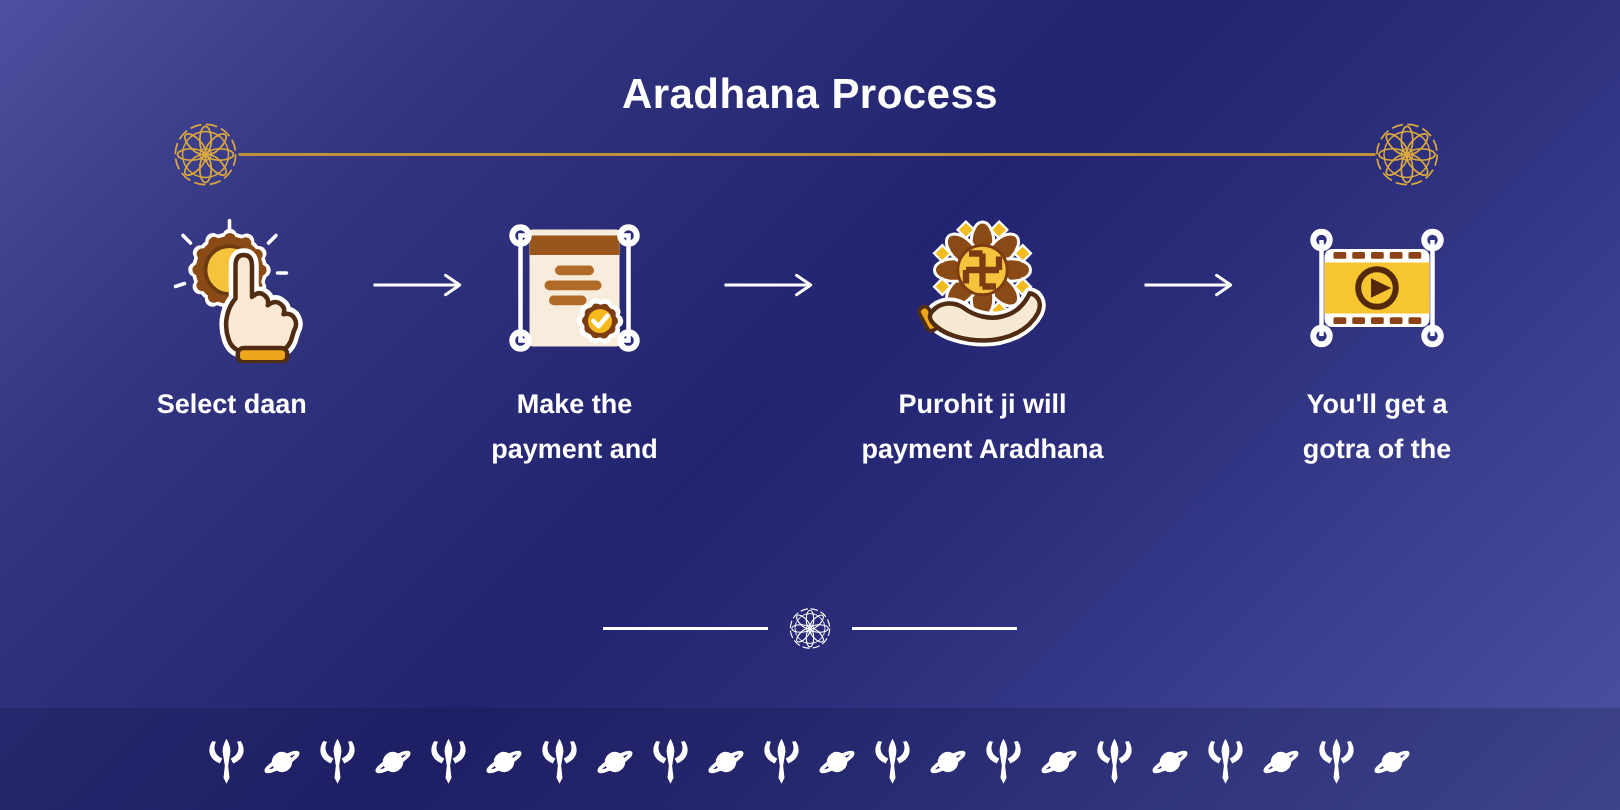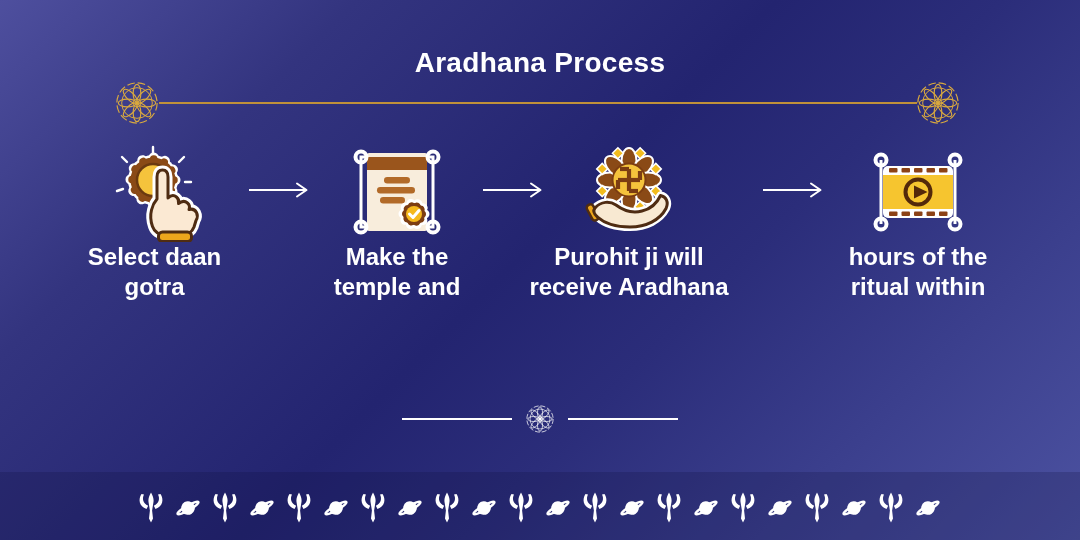--- a/index.html
+++ b/index.html
@@ -9,25 +9,25 @@
     font-family:"Liberation Sans","DejaVu Sans",sans-serif;
   }
   .title{position:absolute;top:47px;left:0;width:100%;text-align:center;
     color:#fff;font-size:28px;font-weight:700;letter-spacing:.3px;}
   .hdr-line{position:absolute;top:102px;left:159px;width:758px;height:1.5px;background:#c0913a;}
   .mandala{position:absolute;width:46px;height:46px;color:#d9a93f;}
   .mandala.left{left:114px;top:80px;}
   .mandala.right{left:915px;top:80px;}
   .step{position:absolute;top:142px;text-align:center;color:#fff;}
   .step .icon{width:100px;height:100px;margin:0 auto;display:block;}
-  .step-label{font-size:24px;line-height:30px;font-weight:700;}
+  .step-label{margin-top:12px;font-size:18px;line-height:30px;font-weight:700;}
   .step-label span{display:block;}
   #step1{left:52px;width:205px;}
-  #step2{left:290px;width:214px;}
-  #step3{left:502px;width:254px;}
+  #step2{left:276px;width:214px;}
+  #step3{left:528px;width:254px;}
   #step4{left:812px;width:212px;}
   .arrow{position:absolute;top:182px;width:64px;height:16px;color:#fff;}
   #arrow1{left:248px;}#arrow2{left:482px;}#arrow3{left:762px;}
   .bottom-divider{position:absolute;top:404px;left:0;width:100%;display:flex;
     align-items:center;justify-content:center;gap:13px;color:#fff;}
   .bottom-divider .line{width:110px;height:1.5px;background:#fff;}
   .bottom-divider svg{width:30px;height:30px;}
   .footer-band{position:absolute;left:0;bottom:0;width:100%;height:68px;background:rgba(12,12,60,.22);}
   .pattern{position:absolute;left:0;bottom:17px;width:100%;display:flex;
     justify-content:center;align-items:center;gap:10px;color:#fff;}
@@ -98,21 +98,20 @@
       <circle cx="48" cy="38" r="25" fill="#fff"></circle>
       <circle cx="48" cy="38" r="21" fill="none" stroke="#8a4a16" stroke-width="7.5" stroke-dasharray="0.1 10.9" stroke-linecap="round"></circle>
       <circle cx="48" cy="38" r="22.5" fill="#8a4a16"></circle>
       <circle cx="48" cy="38" r="16" fill="#f5c33c" stroke="#6b3a10" stroke-width="2.5"></circle>
       <path d="M52 57 L52 35 Q52 28 57.5 28 Q63 28 63 35 L63 56 Q67.5 51.5 71.5 55 Q74.5 57.5 73.5 61.5 Q78.5 57.5 82.5 61 Q85.5 63.5 84 67.5 Q89 66 91.5 70.5 Q93.5 74.5 91 78.5 L89 85 Q86 93 76.5 93 L61 93 Q50.5 93 47.5 84.5 Q44.5 76 46.5 68 Q48 61.5 52 57 Z" fill="none" stroke="#fff" stroke-width="9" stroke-linejoin="round"></path>
       <path d="M52 57 L52 35 Q52 28 57.5 28 Q63 28 63 35 L63 56 Q67.5 51.5 71.5 55 Q74.5 57.5 73.5 61.5 Q78.5 57.5 82.5 61 Q85.5 63.5 84 67.5 Q89 66 91.5 70.5 Q93.5 74.5 91 78.5 L89 85 Q86 93 76.5 93 L61 93 Q50.5 93 47.5 84.5 Q44.5 76 46.5 68 Q48 61.5 52 57 Z" fill="#fbe9d3" stroke="#4f2c12" stroke-width="3" stroke-linejoin="round"></path>
       <rect x="53.5" y="90" width="33" height="9.5" rx="4" fill="#eda61c" stroke="#4f2c12" stroke-width="3"></rect>
     </svg>
     <div class="step-label">
       <span>Select daan</span>
-      <span>gotra</span>
     </div>
   </div>
 
   <svg class="arrow" id="arrow1">
       <use href="#arrow"></use>
     </svg>
 
   <div class="step" id="step2">
     <svg class="icon" viewBox="0 0 100 100">
       <rect x="14" y="15" width="72" height="70" fill="none" stroke="#fff" stroke-width="3"></rect>
@@ -131,21 +130,21 @@
       </g>
       <circle cx="67" cy="72" r="11" fill="none" stroke="#fff" stroke-width="9" stroke-dasharray="0.1 6.81" stroke-linecap="round"></circle>
       <circle cx="67" cy="72" r="12.5" fill="#fff"></circle>
       <circle cx="67" cy="72" r="9" fill="none" stroke="#7c3d12" stroke-width="6" stroke-dasharray="0.1 5.55" stroke-linecap="round"></circle>
       <circle cx="67" cy="72" r="11" fill="#7c3d12"></circle>
       <circle cx="67" cy="72" r="8" fill="#f5b91d"></circle>
       <path d="M62.5 72 L66 75.5 L72 68.5" stroke="#fff" stroke-width="3" fill="none" stroke-linecap="round" stroke-linejoin="round"></path>
     </svg>
     <div class="step-label">
       <span>Make the</span>
-      <span>temple and</span>
+      <span>payment and</span>
     </div>
   </div>
 
   <svg class="arrow" id="arrow2">
       <use href="#arrow"></use>
     </svg>
 
   <div class="step" id="step3">
     <svg class="icon" viewBox="0 0 100 100">
       <g fill="#8a4a16" stroke="#fff" stroke-width="2">
@@ -176,21 +175,21 @@
           <line x1="39" y1="38" x2="39" y2="47"></line>
         <line x1="50" y1="49" x2="59" y2="49"></line>
           <line x1="61" y1="38" x2="61" y2="29"></line>
       </g>
       <path d="M16 66 C22 59 31 59 37 63 C45 69 55 71 63 69 C72 67 78 61 81.5 53.5 C87 54.5 90 60 87 66.5 C81 78 67 85 51 85 C37 85 25 81 18.5 75 C15 72 14 68.5 16 66 Z" fill="none" stroke="#fff" stroke-width="8" stroke-linejoin="round"></path>
       <rect x="10" y="62" width="7" height="17" rx="3" transform="rotate(-28 13.5 70)" fill="#eda61c" stroke="#4f2c12" stroke-width="2.5"></rect>
       <path d="M16 66 C22 59 31 59 37 63 C45 69 55 71 63 69 C72 67 78 61 81.5 53.5 C87 54.5 90 60 87 66.5 C81 78 67 85 51 85 C37 85 25 81 18.5 75 C15 72 14 68.5 16 66 Z" fill="#f8e9d2" stroke="#4f2c12" stroke-width="3" stroke-linejoin="round"></path>
     </svg>
     <div class="step-label">
       <span>Purohit ji will</span>
-      <span>receive Aradhana</span>
+      <span>payment Aradhana</span>
     </div>
   </div>
 
   <svg class="arrow" id="arrow3">
       <use href="#arrow"></use>
     </svg>
 
   <div class="step" id="step4">
     <svg class="icon" viewBox="0 0 100 100">
       <line x1="13" y1="18" x2="13" y2="82" stroke="#fff" stroke-width="3"></line>
@@ -212,22 +211,22 @@
         <rect x="21" y="69.5" width="8.5" height="4.5" rx="1"></rect>
           <rect x="33.5" y="69.5" width="8.5" height="4.5" rx="1"></rect>
         <rect x="46" y="69.5" width="8.5" height="4.5" rx="1"></rect>
           <rect x="58.5" y="69.5" width="8.5" height="4.5" rx="1"></rect>
         <rect x="71" y="69.5" width="8.5" height="4.5" rx="1"></rect>
       </g>
       <circle cx="50" cy="50" r="12.5" fill="none" stroke="#53290a" stroke-width="4"></circle>
       <path d="M46 43.5 L59.5 50 L46 56.5 Z" fill="#53290a"></path>
     </svg>
     <div class="step-label">
-      <span>hours of the</span>
-      <span>ritual within</span>
+      <span>You'll get  a</span>
+      <span>gotra of the</span>
     </div>
   </div>
 
   <div class="bottom-divider">
     <div class="line"></div>
     <svg>
         <use href="#mandala"></use>
       </svg>
     <div class="line"></div>
   </div>

